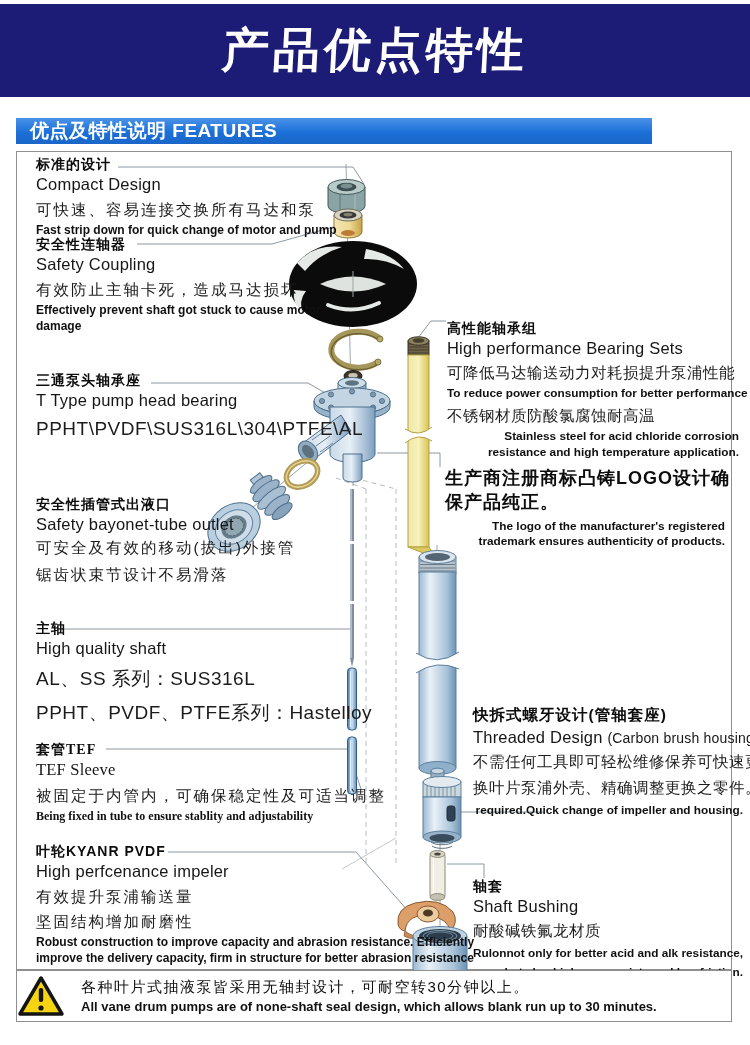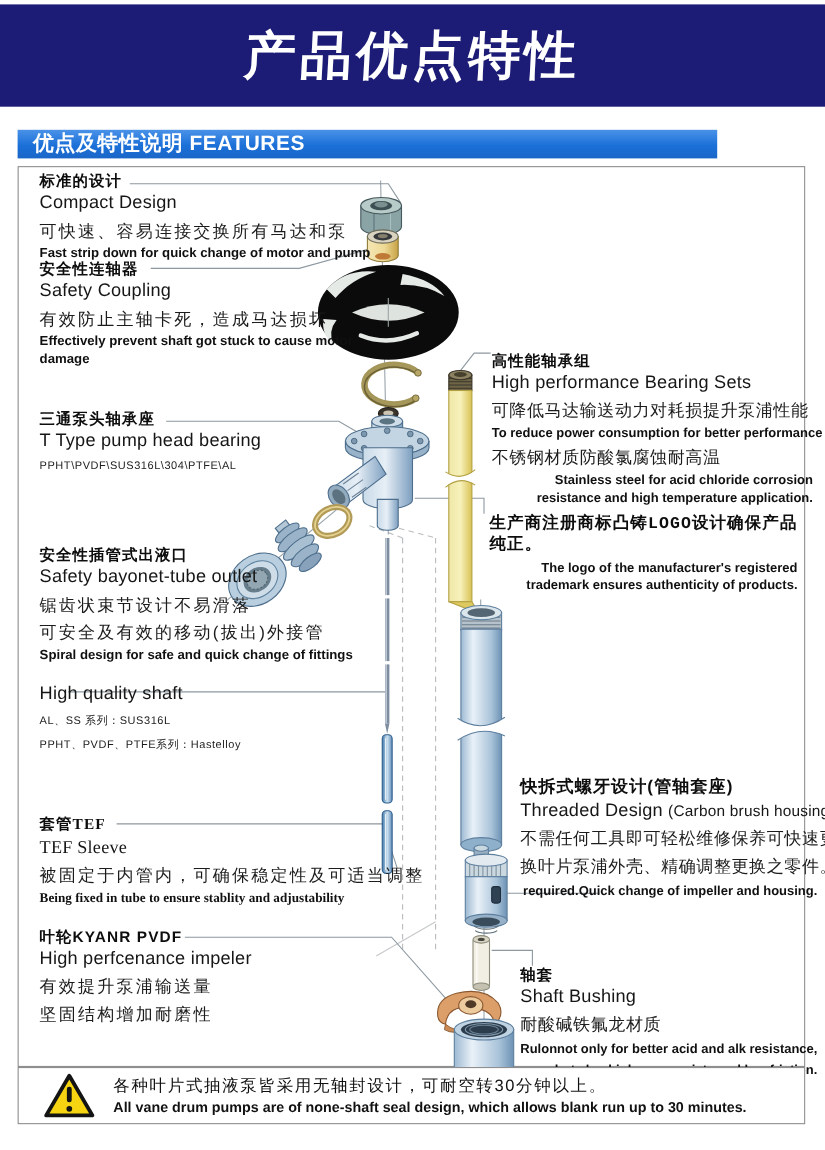--- a/index.html
+++ b/index.html
@@ -17,24 +17,24 @@
   .diagram{left:0;top:0;width:750px;height:1045px;z-index:1;pointer-events:none;}
   .anno{position:absolute;z-index:3;}
   .zh-t{font-size:14px;font-weight:bold;color:#0d0d0d;letter-spacing:1px;}
   .en-t{font-size:16.5px;font-weight:400;color:#161616;margin-top:1px;letter-spacing:0.2px;}
   .zh-b{font-size:15.5px;color:#1c1c1c;letter-spacing:2px;margin-top:6px;}
   .zh-b.t4{margin-top:4px;}
   .zh-br{font-size:15.5px;color:#1c1c1c;letter-spacing:0.5px;margin-top:5px;}
   .en-b{font-size:12px;font-weight:bold;color:#101010;margin-top:2px;line-height:1.3;}
   .en-b.sm{font-size:11.8px;text-align:right;}
   .en-b.t4{margin-top:4px;}
-  .spec{font-size:10px;color:#1c1c1c;margin-top:8px;letter-spacing:0.5px;}
+  .spec{font-size:19px;color:#1c1c1c;margin-top:8px;letter-spacing:0.5px;}
   .nowrap{white-space:nowrap;}
   .note{left:16px;top:970px;width:716px;height:52px;border:1px solid #8f8f8f;box-sizing:border-box;
-    display:flex;align-items:center;gap:16px;padding-left:22px;z-index:4;background:#fff;}
+    display:flex;align-items:center;gap:16px;z-index:4;background:#fff;}
   .note-zh{font-size:15px;color:#111;letter-spacing:1.5px;}
   .note-en{font-size:13px;font-weight:bold;color:#111;margin-top:2px;}
 </style>
 </head>
 <body>
 
 <div class="abs banner">
   <div class="banner-title">产品优点特性</div>
 </div>
 
@@ -282,56 +282,57 @@
 
 <div class="anno" style="left:36px;top:372px;">
   <div class="zh-t">三通泵头轴承座</div>
   <div class="en-t">T Type pump head bearing</div>
   <div class="spec nowrap">PPHT\PVDF\SUS316L\304\PTFE\AL</div>
 </div>
 
 <div class="anno" style="left:36px;top:496px;">
   <div class="zh-t">安全性插管式出液口</div>
   <div class="en-t">Safety bayonet-tube outlet</div>
+  <div class="zh-b t4 nowrap">可安全及有效的移动(拔出)外接管</div>
   <div class="zh-b nowrap">锯齿状束节设计不易滑落</div>
-  <div class="zh-b t4 nowrap">可安全及有效的移动(拔出)外接管</div>
-  <div class="en-b nowrap">Spiral design for safe and quick change of fittings</div>
 </div>
 
 <div class="anno" style="left:36px;top:620px;">
+  <div class="zh-t">主轴</div>
   <div class="en-t">High quality shaft</div>
   <div class="spec nowrap">AL、SS 系列：SUS316L</div>
   <div class="spec nowrap">PPHT、PVDF、PTFE系列：Hastelloy</div>
 </div>
 
 <div class="anno" style="left:36px;top:741px;font-family:Liberation Serif, serif;">
   <div class="zh-t">套管TEF</div>
   <div class="en-t">TEF Sleeve</div>
   <div class="zh-b nowrap">被固定于内管内，可确保稳定性及可适当调整</div>
   <div class="en-b nowrap">Being fixed in tube to ensure stablity and adjustability</div>
 </div>
 
 <div class="anno" style="left:36px;top:843px;width:452px;">
   <div class="zh-t">叶轮KYANR  PVDF</div>
   <div class="en-t">High perfcenance impeler</div>
   <div class="zh-b">有效提升泵浦输送量</div>
   <div class="zh-b t4">坚固结构增加耐磨性</div>
+  <div class="en-b" style="width:440px;">Robust construction to improve capacity and abrasion resistance. Efficiently improve the delivery capacity, firm in structure for better abrasion resistance</div>
 </div>
 
 <div class="anno" style="left:447px;top:320px;width:295px;">
   <div class="zh-t">高性能轴承组</div>
   <div class="en-t">High performance Bearing Sets</div>
   <div class="zh-br nowrap">可降低马达输送动力对耗损提升泵浦性能</div>
   <div class="en-b sm nowrap">To reduce power consumption for better performance</div>
   <div class="zh-br nowrap">不锈钢材质防酸氯腐蚀耐高温</div>
   <div class="en-b sm" style="width:292px;">Stainless steel for acid chloride corrosion resistance and high temperature application.</div>
 </div>
 
 <div class="anno" style="left:445px;top:466px;width:292px;">
-  <div class="zh-t" style="font-size:15px;font-family:Liberation Mono, monospace;">生产商注册商标凸铸LOGO设计确保产品纯正。</div>
+  <div class="zh-t" style="font-size:18px;">生产商注册商标凸铸LOGO设计确保产品纯正。</div>
   <div class="en-b sm" style="width:280px;margin-top:5px;">The logo of the manufacturer's registered trademark ensures authenticity of products.</div>
 </div>
 
 <div class="anno" style="left:473px;top:705px;width:270px;">
   <div class="zh-t" style="font-size:15.5px;">快拆式螺牙设计(管轴套座)</div>
   <div class="en-t nowrap" style="margin-top:2px;"><span>Threaded Design </span><span style="font-size:14px;">(Carbon brush housing)</span></div>
   <div class="zh-br nowrap">不需任何工具即可轻松维修保养可快速更</div>
   <div class="zh-br nowrap">换叶片泵浦外壳、精确调整更换之零件。</div>
   <div class="en-b sm t4 nowrap">required.Quick change of impeller and housing.</div>
 </div>

